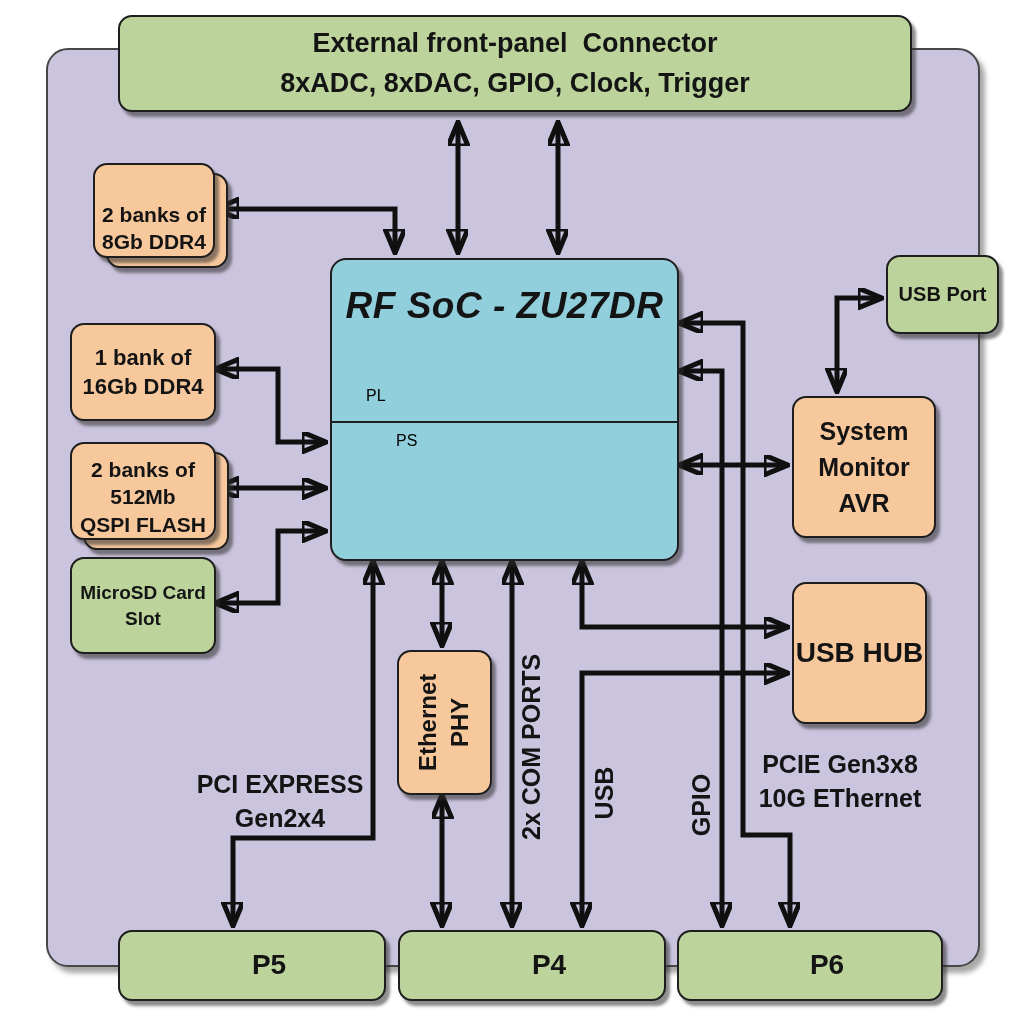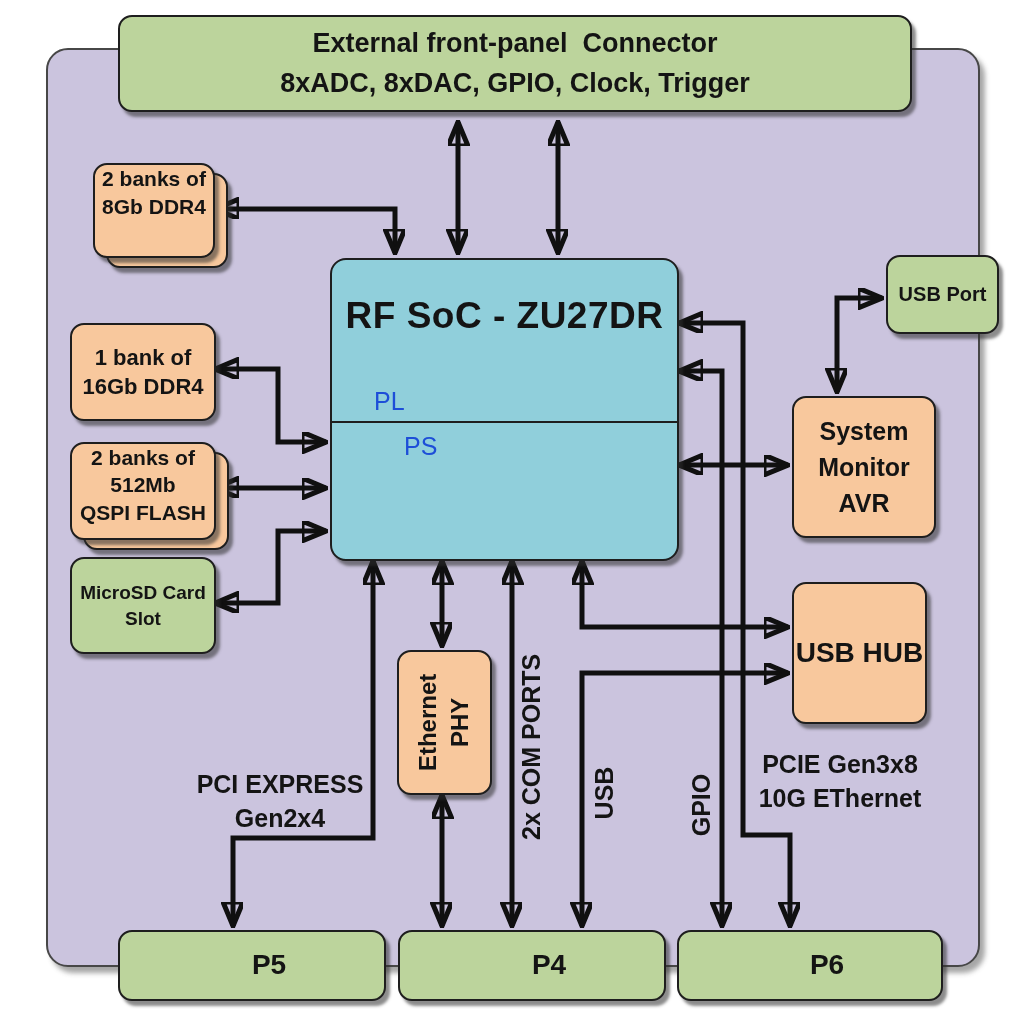--- a/index.html
+++ b/index.html
@@ -25,40 +25,40 @@
     align-items:center;justify-content:center;
     text-align:center;font-weight:bold;line-height:1.32;
   }
   .face,.backing{
     position:absolute;left:0;top:0;width:100%;height:100%;
     border:2.5px solid #1e1e1e;border-radius:14px;
     box-shadow:4px 5px 3px rgba(45,45,45,.55);
   }
   .backing{left:13px;top:10px;}
   .face{
-    display:flex;flex-direction:column;align-items:center;justify-content:flex-start;
+    display:flex;flex-direction:column;align-items:center;justify-content:flex-end;
     position:absolute;
   }
   .green .face,.green.simple,.green .backing{background:var(--c-green,#bcd49c);}
   .orange .face,.orange.simple,.orange .backing{background:var(--c-orange,#f8c89d);}
   .cyan .face{background:var(--c-cyan,#90cfdb);}
   .simple{border:2.5px solid #1e1e1e;border-radius:14px;box-shadow:4px 5px 3px rgba(45,45,45,.55);}
   .line{display:block;white-space:pre;}
 
   
   .top-connector{left:118px;top:15px;width:790px;height:93px;font-size:27px;line-height:1.45;}
   .ddr8{left:93px;top:163px;width:118px;height:91px;font-size:21px;}
   .ddr16{left:70px;top:323px;width:142px;height:94px;font-size:22px;}
   .qspi{left:70px;top:442px;width:142px;height:94px;font-size:21px;line-height:1.3;}
   .microsd{left:70px;top:557px;width:142px;height:93px;font-size:19px;}
   .soc{left:330px;top:258px;width:345px;height:299px;}
   .soc .face{justify-content:flex-start;border-radius:16px;}
-  .soc-title{margin-top:32px;font-size:37px;font-weight:bold;letter-spacing:.5px;}
+  .soc-title{margin-top:22px;font-size:37px;font-weight:bold;letter-spacing:.5px;font-style:italic;}
   .soc-div{position:absolute;left:0;top:161px;width:100%;height:2px;background:#1e1e1e;}
-  .soc-pl,.soc-ps{position:absolute;left:42px;font-weight:400;font-size:25px;color:#1d4ed8;}
+  .soc-pl,.soc-ps{position:absolute;left:34px;font-weight:400;font-size:16px;color:#000000;}
   .soc-pl{top:125px;}
   .soc-ps{top:170px;margin-left:30px;}
   .usb-port{left:886px;top:255px;width:109px;height:75px;font-size:20px;}
   .avr{left:792px;top:396px;width:140px;height:138px;font-size:25px;line-height:1.45;}
   .usb-hub{left:792px;top:582px;width:131px;height:138px;font-size:28px;}
   .phy{left:397px;top:650px;width:91px;height:141px;font-size:24px;line-height:1.35;}
   .phy .rot{transform:rotate(-90deg);white-space:nowrap;}
   .pconn{top:930px;height:67px;font-size:28px;padding-left:34px;}
   .p5{left:118px;width:230px;}
   .p4{left:398px;width:230px;}

